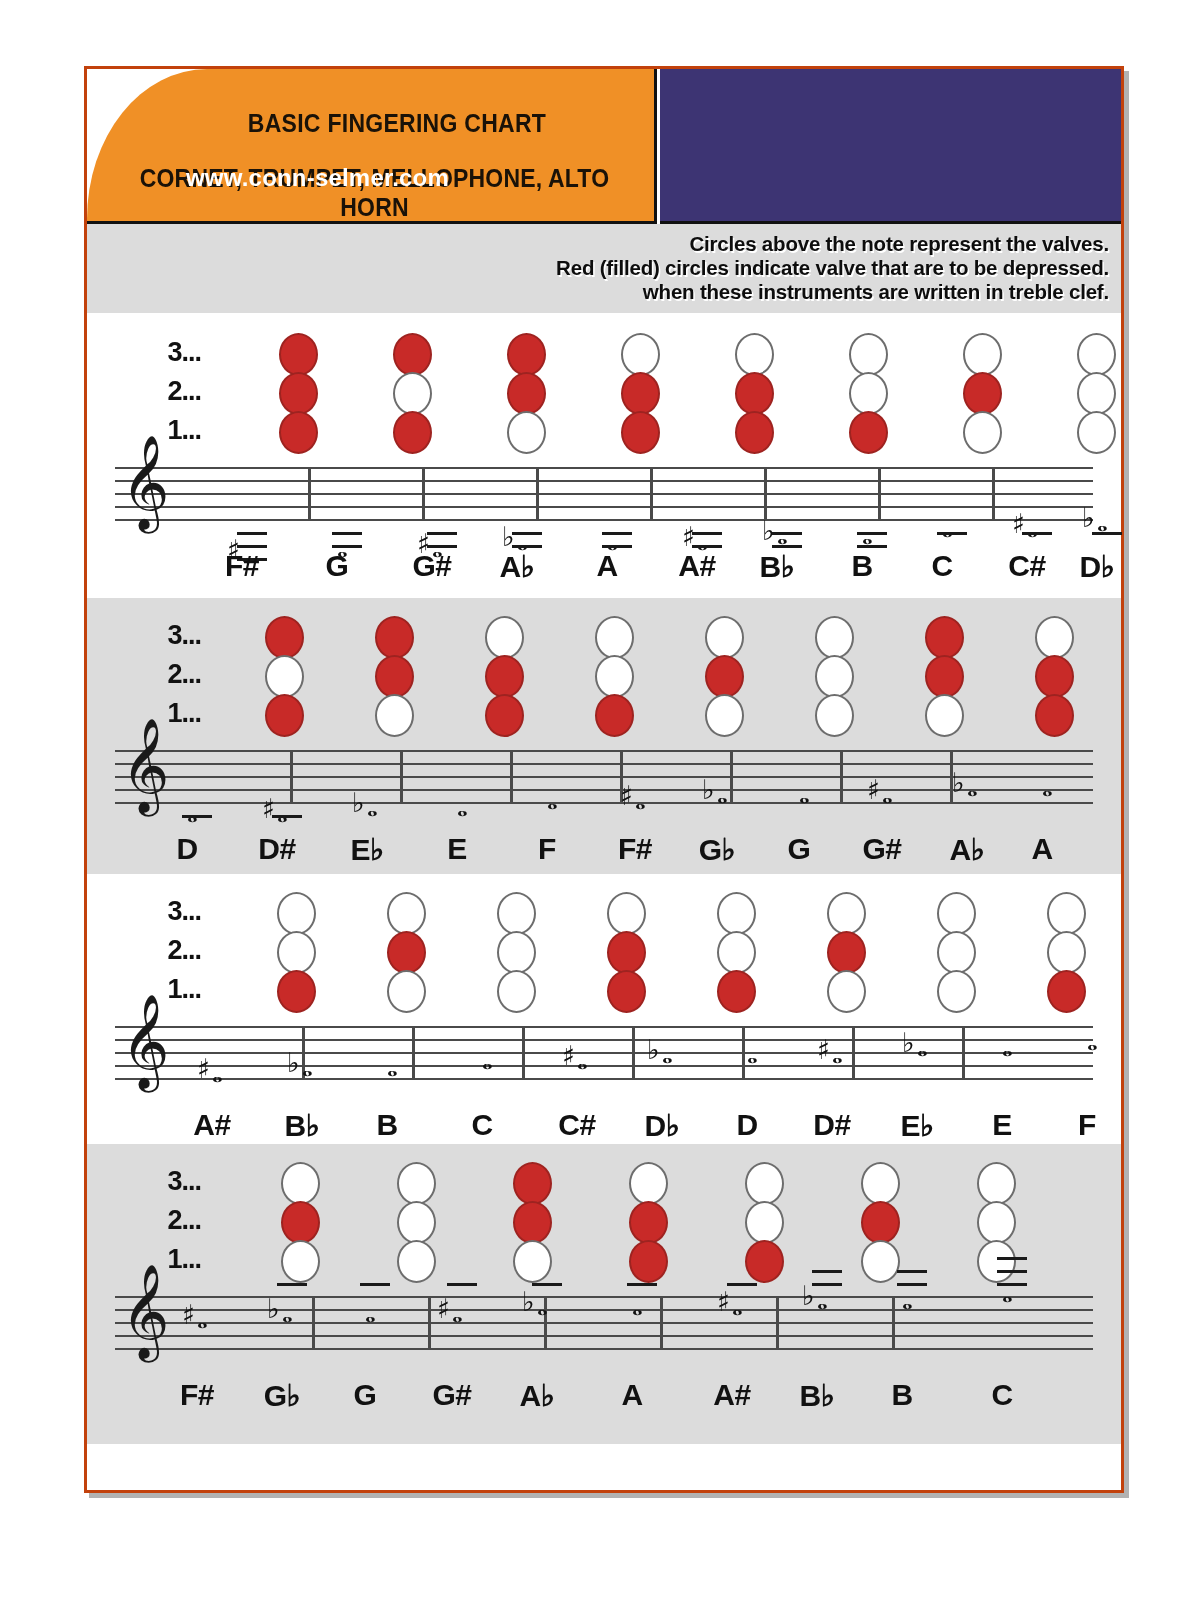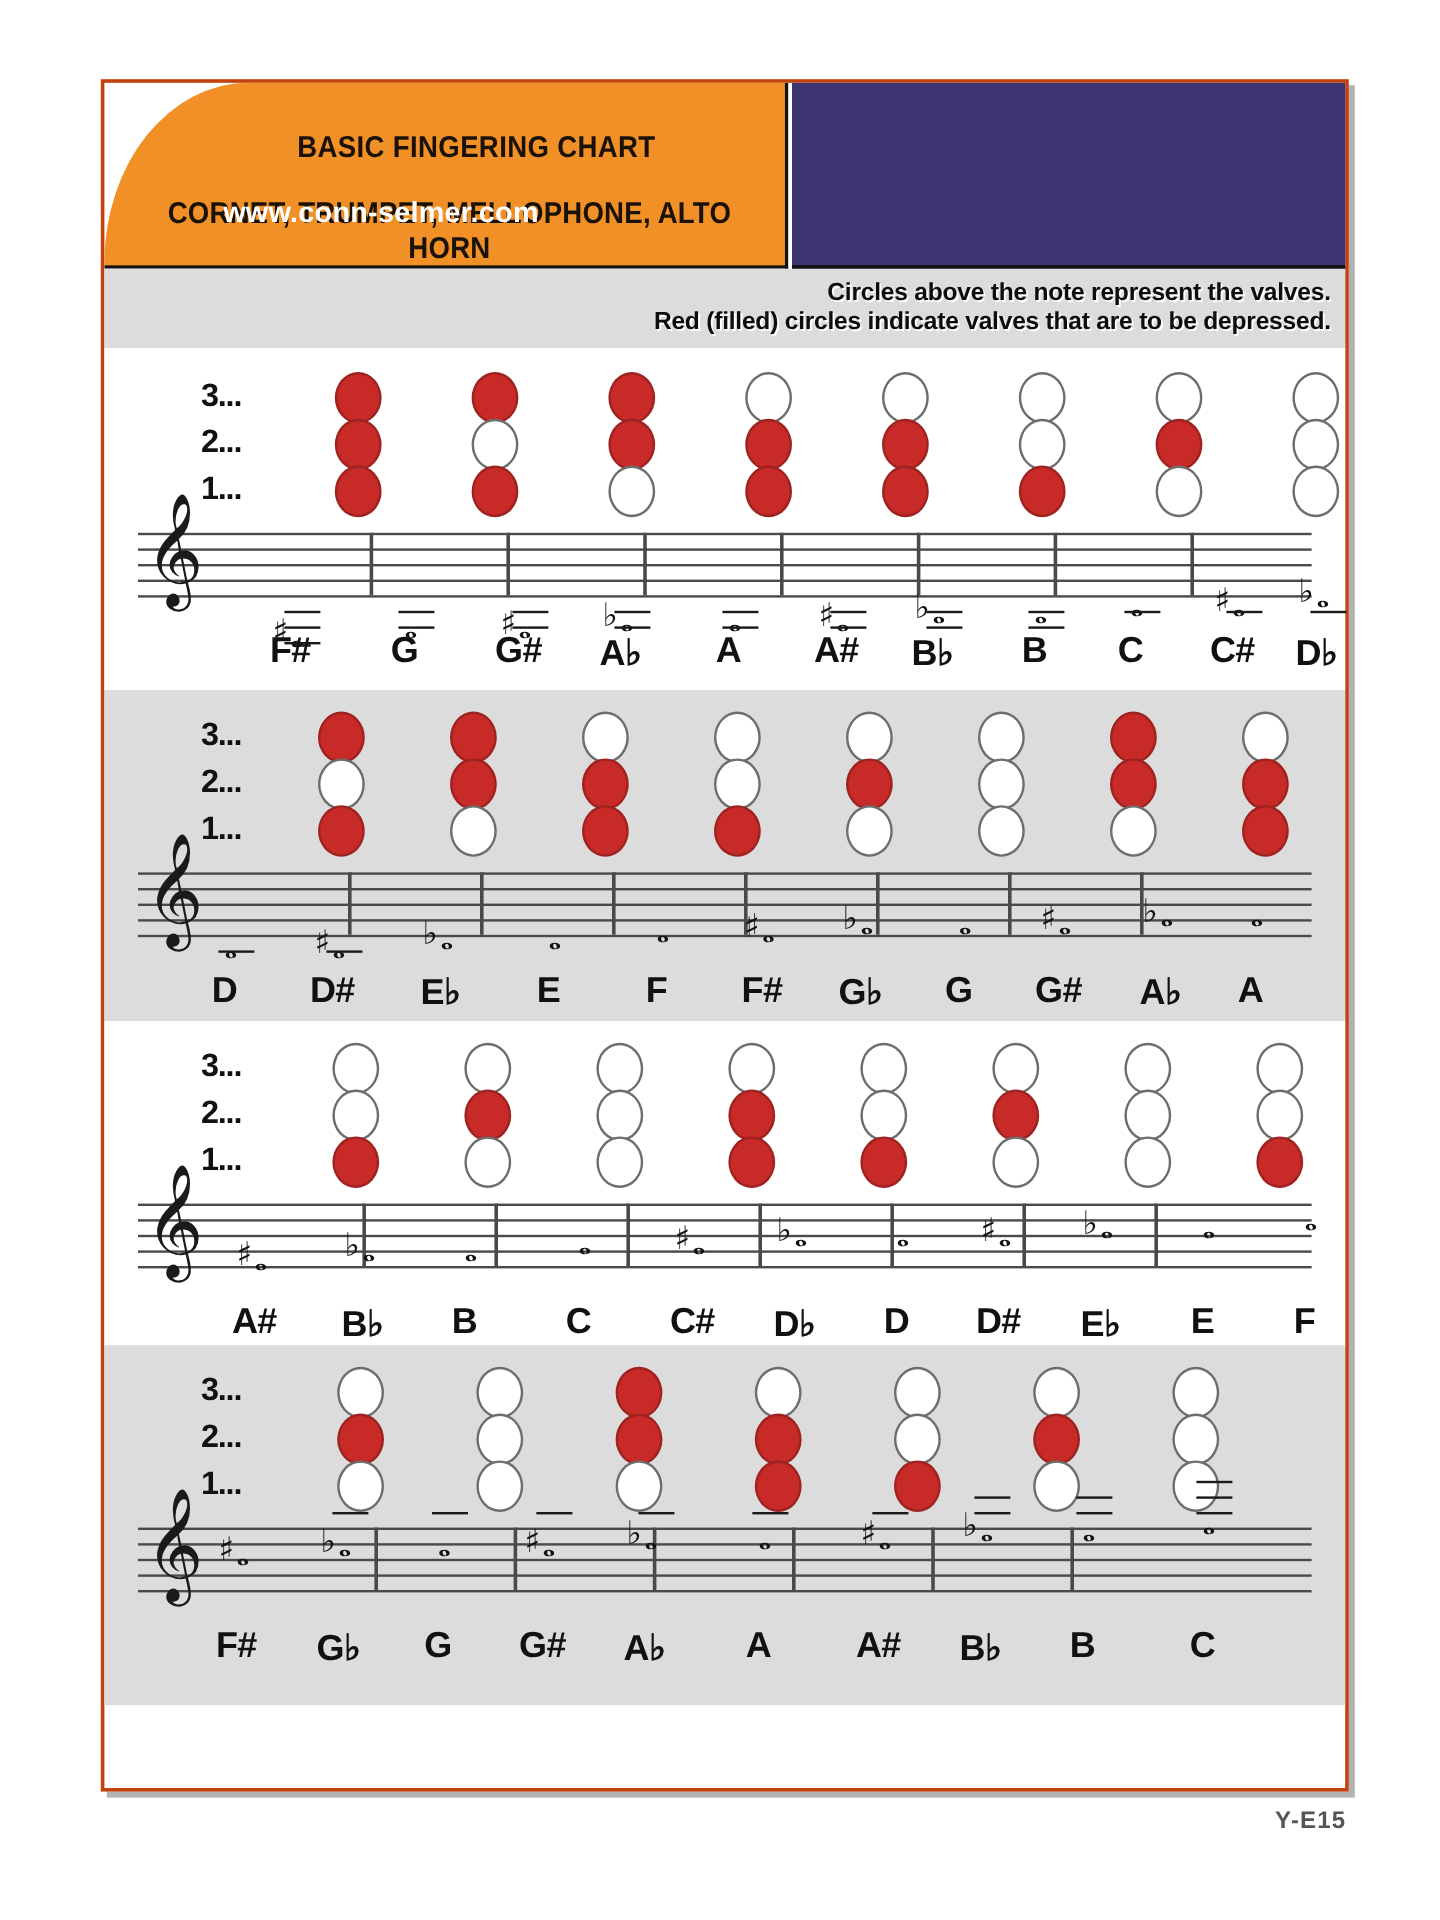--- a/index.html
+++ b/index.html
@@ -153,21 +153,22 @@
     <div class="header">
       <div class="hdr-orange"></div>
       <div class="hdr-purple"></div>
       <div class="hdr-title">BASIC FINGERING CHART</div>
       <div class="hdr-sub">CORNET, TRUMPET, MELLOPHONE,  ALTO HORN</div>
       <div class="brand-url">www.conn-selmer.com</div>
     </div>
 
     <div class="instructions">
       <div>Circles above the note represent the valves.</div>
-      <div>Red (filled) circles indicate valves that are to be depressed.</div>
+      <div>Red (filled) circles indicate valve that are to be depressed.</div>
+      <div>when these instruments are written in treble clef.</div>
     </div>
 
     <div id="rows-host">
         <div class="row plain" style="height: 283px;">
           <div class="valve-labels">
             <div class="vlabel" style="top: 22px;">3...</div>
             <div class="vlabel" style="top: 61px;">2...</div>
             <div class="vlabel" style="top: 100px;">1...</div>
           </div>
           <div>
@@ -549,14 +550,13 @@
           <div class="note" style="left: 915px; top: 135px;">𝅝</div>
           <div class="ledger" style="left: 910px; width: 30px; top: 139px;"></div>
           <div class="ledger" style="left: 910px; width: 30px; top: 126px;"></div>
           <div class="ledger" style="left: 910px; width: 30px; top: 113px;"></div>
           <div class="notelabel" style="left: 875px; top: 234px;">C</div>
         </div>
       </div>
 
   </div>
 
-  <div class="footer-code">Y-E15</div>
 </div>
 
 </body></html>

